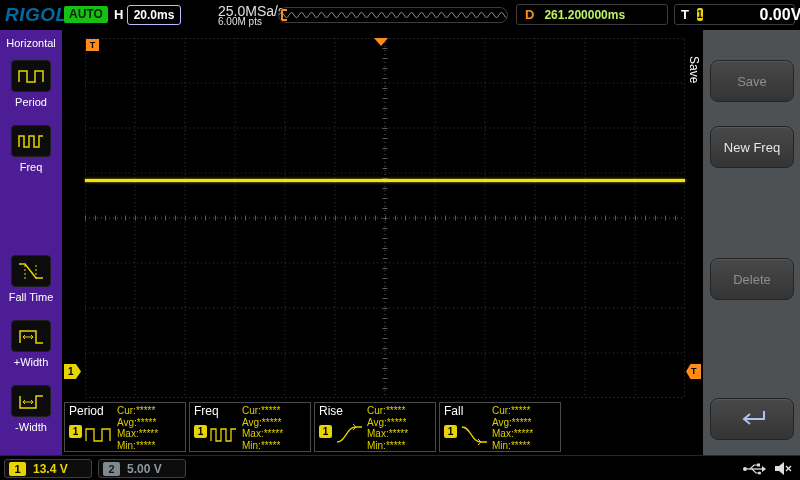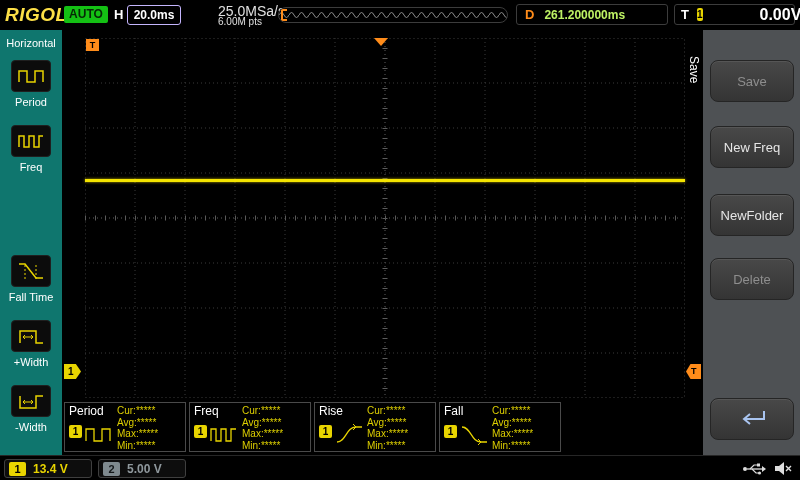--- a/index.html
+++ b/index.html
@@ -2,37 +2,37 @@
 <html><head>
 <meta charset="utf-8">
 <style>
   * { margin:0; padding:0; box-sizing:border-box; }
   html,body { width:800px; height:480px; }
   body { background:#000; font-family:"Liberation Sans",sans-serif; position:relative; overflow:hidden; color:#fff; }
   .abs { position:absolute; }
 
   
   #topbar { left:0; top:0; width:800px; height:30px; background:#000; }
-  .logo { left:5px; top:4px; font-size:19px; font-weight:bold; font-style:italic; color:#fde047; letter-spacing:0.5px; }
+  .logo { left:5px; top:4px; font-size:19px; font-weight:bold; font-style:italic; color:#0369a1; letter-spacing:0.5px; }
   .auto-badge { left:64px; top:6px; width:44px; height:17px; background:#14c114; color:#062806; font-weight:bold; font-size:12px; text-align:center; line-height:17px; border-radius:2px; }
   .h-label { left:114px; top:7px; font-weight:bold; font-size:13px; color:#fff; }
   .tb-box { left:127px; top:5px; width:54px; height:20px; border:1px solid #c4b5fd; border-radius:3px; font-size:12px; font-weight:bold; text-align:center; line-height:18px; color:#fff; }
   .rate  { left:218px; top:3px;  font-size:14px; color:#e0e0e0; }
   .depth { left:218px; top:16px; font-size:10px; color:#e0e0e0; }
   .thumb { left:278px; top:7px; width:230px; height:16px; border:1px solid #3c3c3c; border-radius:8px; overflow:hidden; background:#000; }
   .d-group { left:516px; top:4px; width:152px; height:21px; border:1px solid #3c3c3c; border-radius:3px; display:flex; align-items:center; padding:0 8px; gap:10px; }
   .d-label { color:#ff8c1a; font-weight:bold; font-size:13px; }
   .d-value { color:#bef264; font-size:12px; font-weight:bold; }
   .t-group { left:674px; top:4px; width:121px; height:21px; border:1px solid #3c3c3c; border-radius:3px; display:flex; align-items:center; padding:0 6px; gap:4px; }
   .t-label { color:#fff; font-weight:bold; font-size:13px; }
   .t-badge { width:13px; height:13px; background:#e8d400; color:#000; font-size:10px; font-weight:bold; text-align:center; line-height:13px; border-radius:2px; }
   .t-value { color:#fff; font-size:16px; font-weight:bold; margin-left:6px;padding-left:47px; }
 
   
-  #sidebar { left:0; top:30px; width:62px; height:425px; background:#0f766e; }
+  #sidebar { left:0; top:30px; width:62px; height:425px; background:#4c1d95; }
   .sb-title { top:7px; width:62px; text-align:center; color:#fff; font-size:11px; }
   .sb-item { width:62px; text-align:center; }
   .sb-icon { width:40px; height:32px; margin:0 auto; background:#0c0c0c; border:1px solid #1f1f1f; border-radius:4px; display:flex; align-items:center; justify-content:center; }
   .sb-label { margin-top:4px; font-size:11px; color:#fff; }
 
   
   #display { left:62px; top:30px; width:624px; height:425px; background:#000; }
   .graticule { left:23px; top:8px; width:600px; height:360px; }
   .trace { left:0; top:141px; width:600px; height:3px; background:#f4e400; box-shadow:0 0 3px #b7a600; }
   .mk-tl { left:24px; top:9px; width:13px; height:12px; background:#ff8c1a; color:#000; font-size:9px; font-weight:bold; text-align:center; line-height:12px; }
@@ -246,21 +246,20 @@
     <div><span>Avg:</span><span>*****</span></div>
     <div><span>Max:</span><span>*****</span></div>
     <div><span>Min:</span><span>*****</span></div>
   </div>
 </div>
 
 <div class="abs menu-tab">Save</div>
 <div id="menupanel" class="abs">
   <div class="abs menu-btn disabled" style="top:30px">Save</div>
   <div class="abs menu-btn" style="top:96px">New Freq</div>
-  <div class="abs menu-btn" style="top:164px">NewFolder</div>
   <div class="abs menu-btn disabled" style="top:228px">Delete</div>
   <div class="abs menu-btn" style="top:368px">
     <svg width="36" height="24">
       <path d="M30 4 V12 H11" fill="none" stroke="#a9c4f0" stroke-width="2"></path>
       <path d="M16 7 L10 12 L16 17" fill="none" stroke="#a9c4f0" stroke-width="2"></path>
     </svg>
   </div>
 </div>
 
 <div id="bottombar" class="abs">

